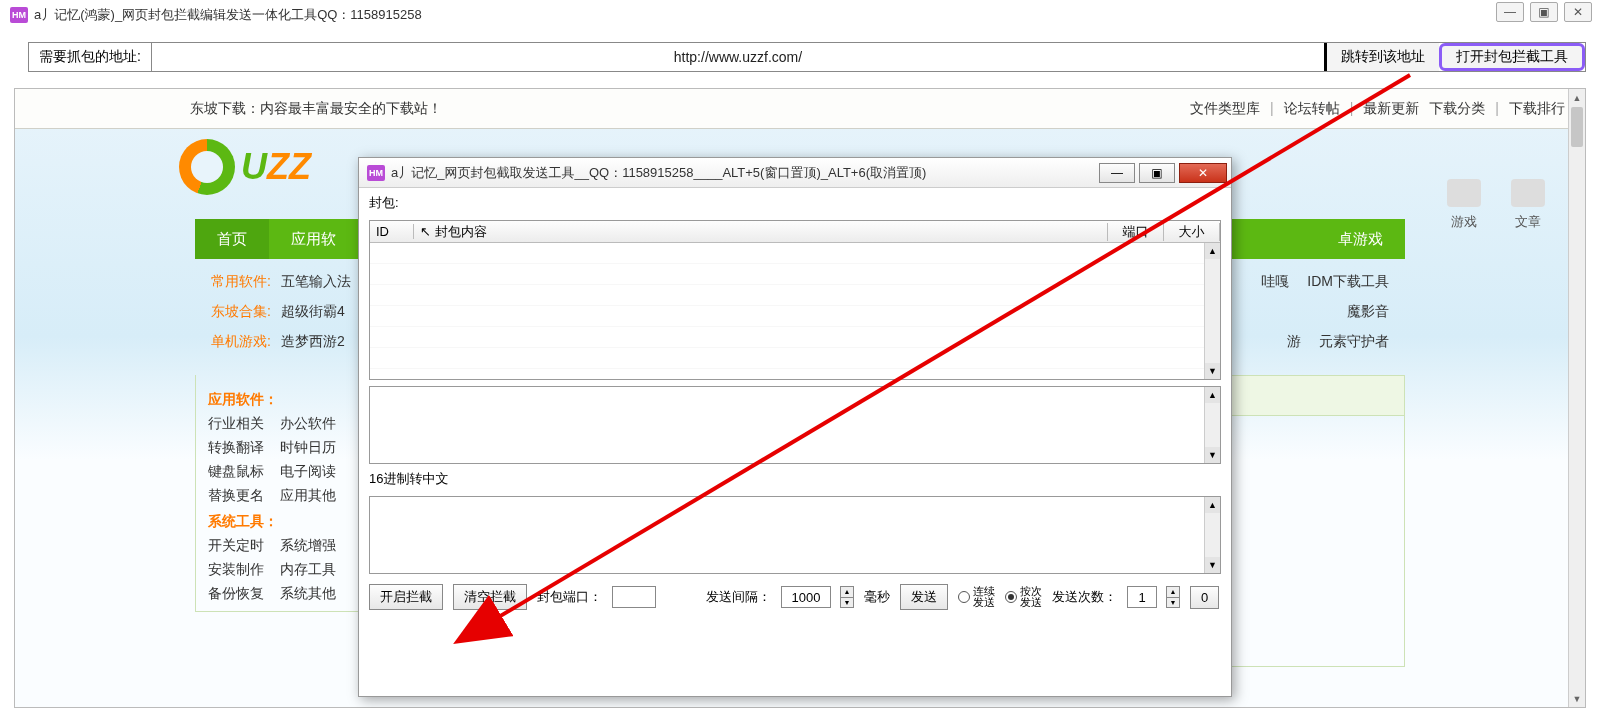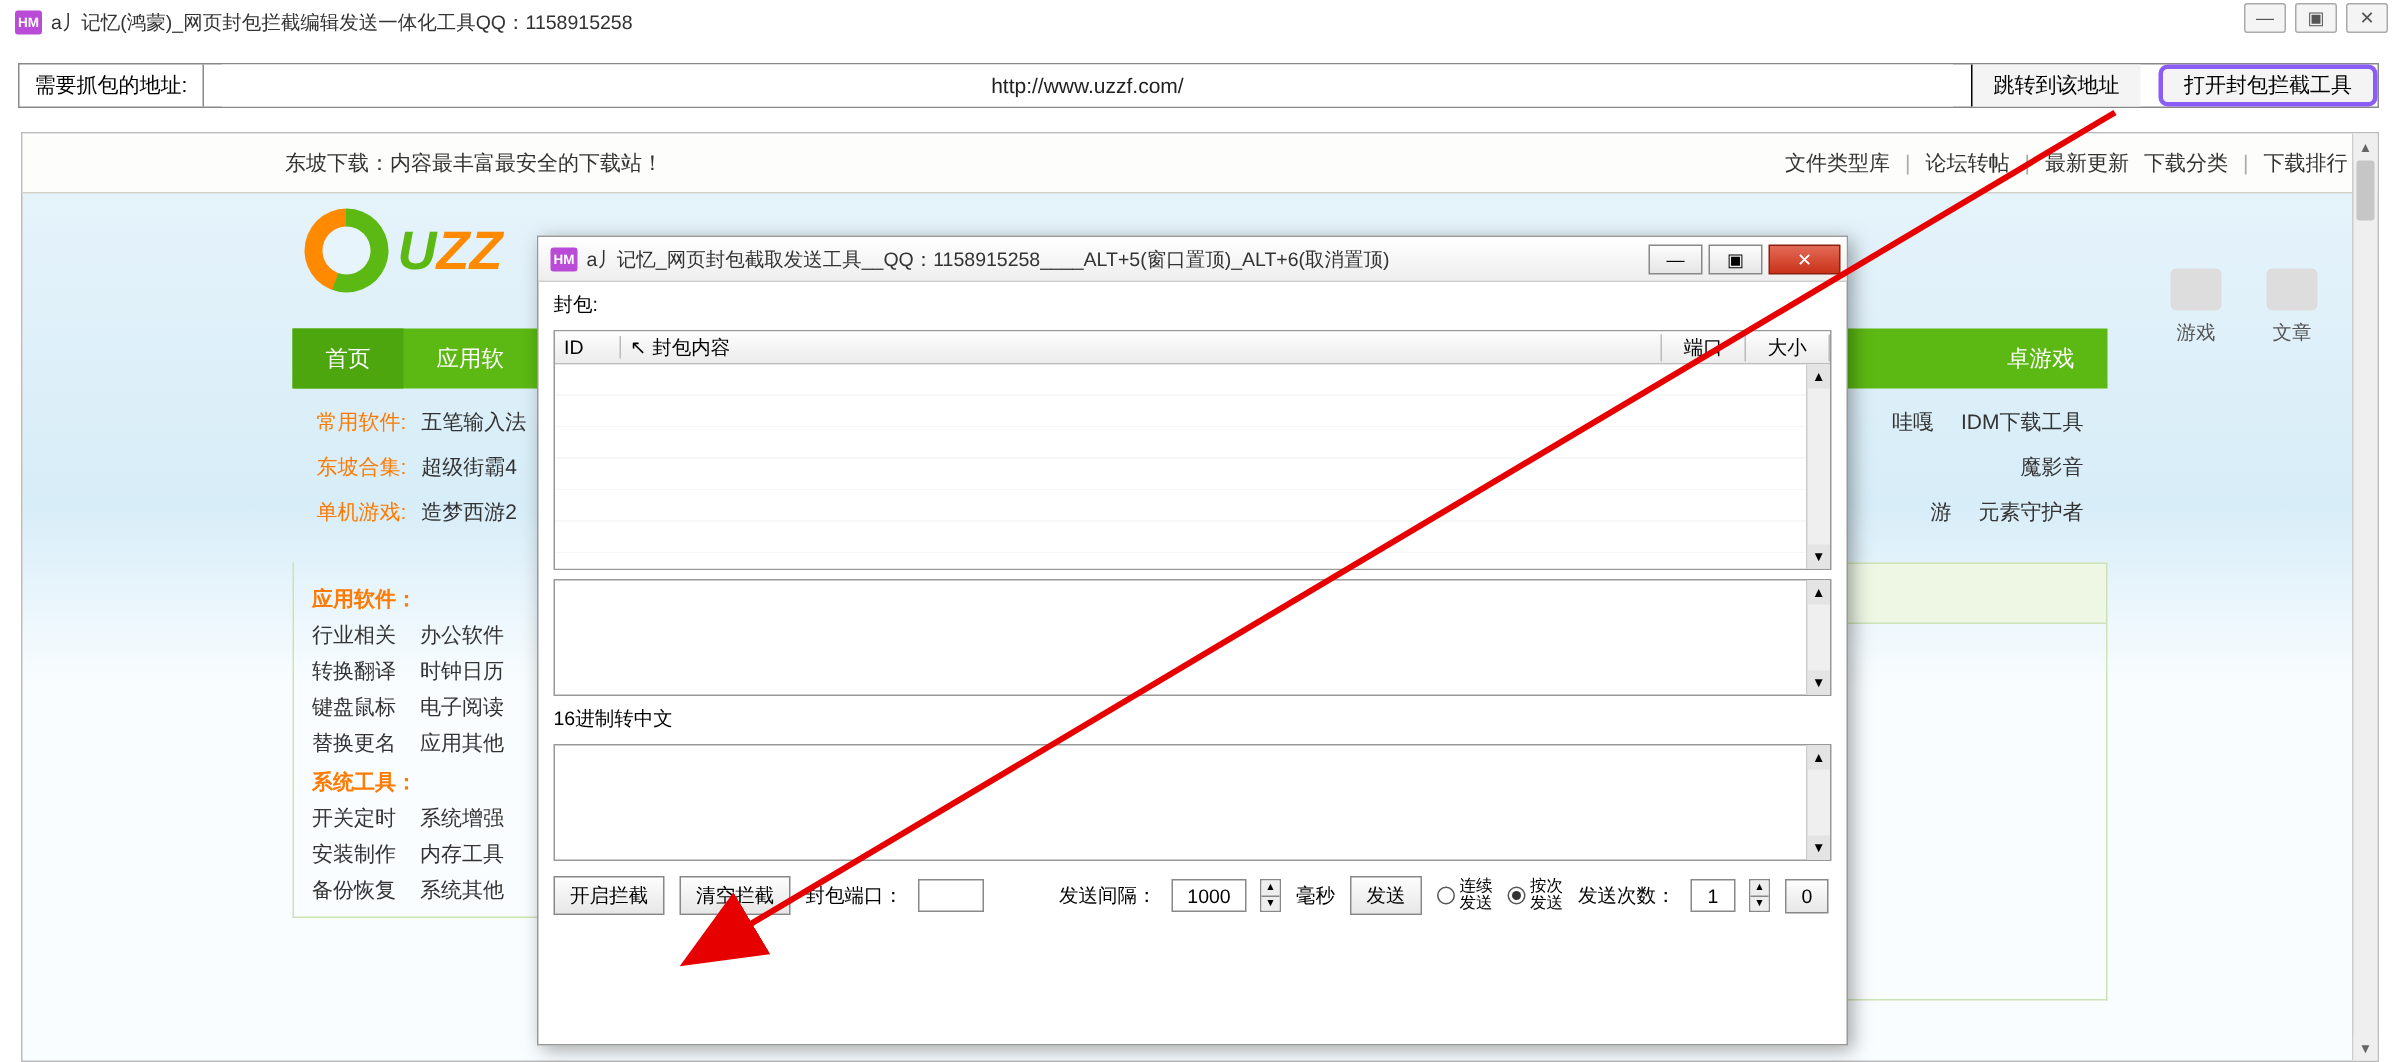--- a/index.html
+++ b/index.html
@@ -25,30 +25,30 @@
   border-radius:2px; margin-right:6px;
 }
 .main-titlebar .ttl { color:#333; font-size:13px; }
 .main-titlebar .qq { color:#333; font-size:13px; }
 .win-btns { position:absolute; right:8px; top:2px; display:flex; gap:6px; }
 .win-btn { width:28px; height:20px; border:1px solid #aaa; background:#f4f4f4;
   display:flex; align-items:center; justify-content:center; font-size:12px;
   color:#555; border-radius:2px; }
 
 .url-row {
-  margin: 12px 14px 0 12px;
-  display:flex; align-items:flex-start; gap:12px;
+  margin: 12px 14px 0 28px;
+  display:flex; align-items:flex-start; gap:0;
   border:1px solid #888;
   height:30px;
 }
 .url-lbl { padding:0 10px; font-size:14px; border-right:1px solid #888;
   height:100%; display:flex; align-items:center; }
 .url-input { flex:1; border:none; outline:none; height:100%;
   text-align:center; font-size:14px; color:#222; }
-.url-btn { border:none; border-left:1px solid #000000; background:#f4f4f4;
+.url-btn { border:none; border-left:3px solid #000000; background:#f4f4f4;
   padding:0 14px; height:100%; font-size:14px; cursor:pointer; }
 .url-btn.red { border:3px solid #8b5cf6; border-radius:6px; font-weight:normal; }
 
 .viewport {
   position:absolute; left:14px; right:14px; top:88px; bottom:0;
   border:1px solid #bbb;
   background: linear-gradient(#e8f4fb,#d7edf8 40%, #fafdff 60%);
   overflow:hidden;
 }
 .vp-scroll { position:absolute; right:0; top:0; bottom:0; width:17px;
@@ -59,21 +59,21 @@
   display:flex; align-items:center; justify-content:center;
   background:#efefef; font-size:9px; color:#666; }
 .vp-scroll .arr.up { top:0; } .vp-scroll .arr.dn { bottom:0; }
 .top-banner { height:40px; background:#fdfdfb; border-bottom:1px solid #d0d0c8;
   display:flex; align-items:center; padding:0 20px 0 175px; font-size:14px; }
 .top-banner .slogan { color:#333; }
 .top-banner .links { margin-left:auto; display:flex; gap:10px; color:#333; }
 .top-banner .links span { cursor:pointer; }
 .top-banner .links .sep { color:#aaa; }
 .hero { position:relative; height:90px; padding-left:180px; }
-.logo { position:absolute; left:188px; top:10px; display:flex; align-items:center; }
+.logo { position:absolute; left:164px; top:10px; display:flex; align-items:center; }
 .logo-swirl { width:56px; height:56px; border-radius:50%;
   background: conic-gradient(#5cb812 0 200deg, #ff8a00 200deg 360deg);
   position:relative; }
 .logo-swirl::after { content:""; position:absolute; inset:12px;
   background:#e8f4fb; border-radius:50%; }
 .logo-text { margin-left:6px; font-size:36px; font-weight:bold; font-style:italic; }
 .logo-text .u { color:#5cb812; } .logo-text .z { color:#ff8a00; }
 .search-row { position:absolute; left:490px; top:50px; display:flex; align-items:center; }
 .search-cat { width:60px; height:34px; border:2px solid #5cb812;
   background:#fff; display:flex; align-items:center; justify-content:center; font-size:13px;}

